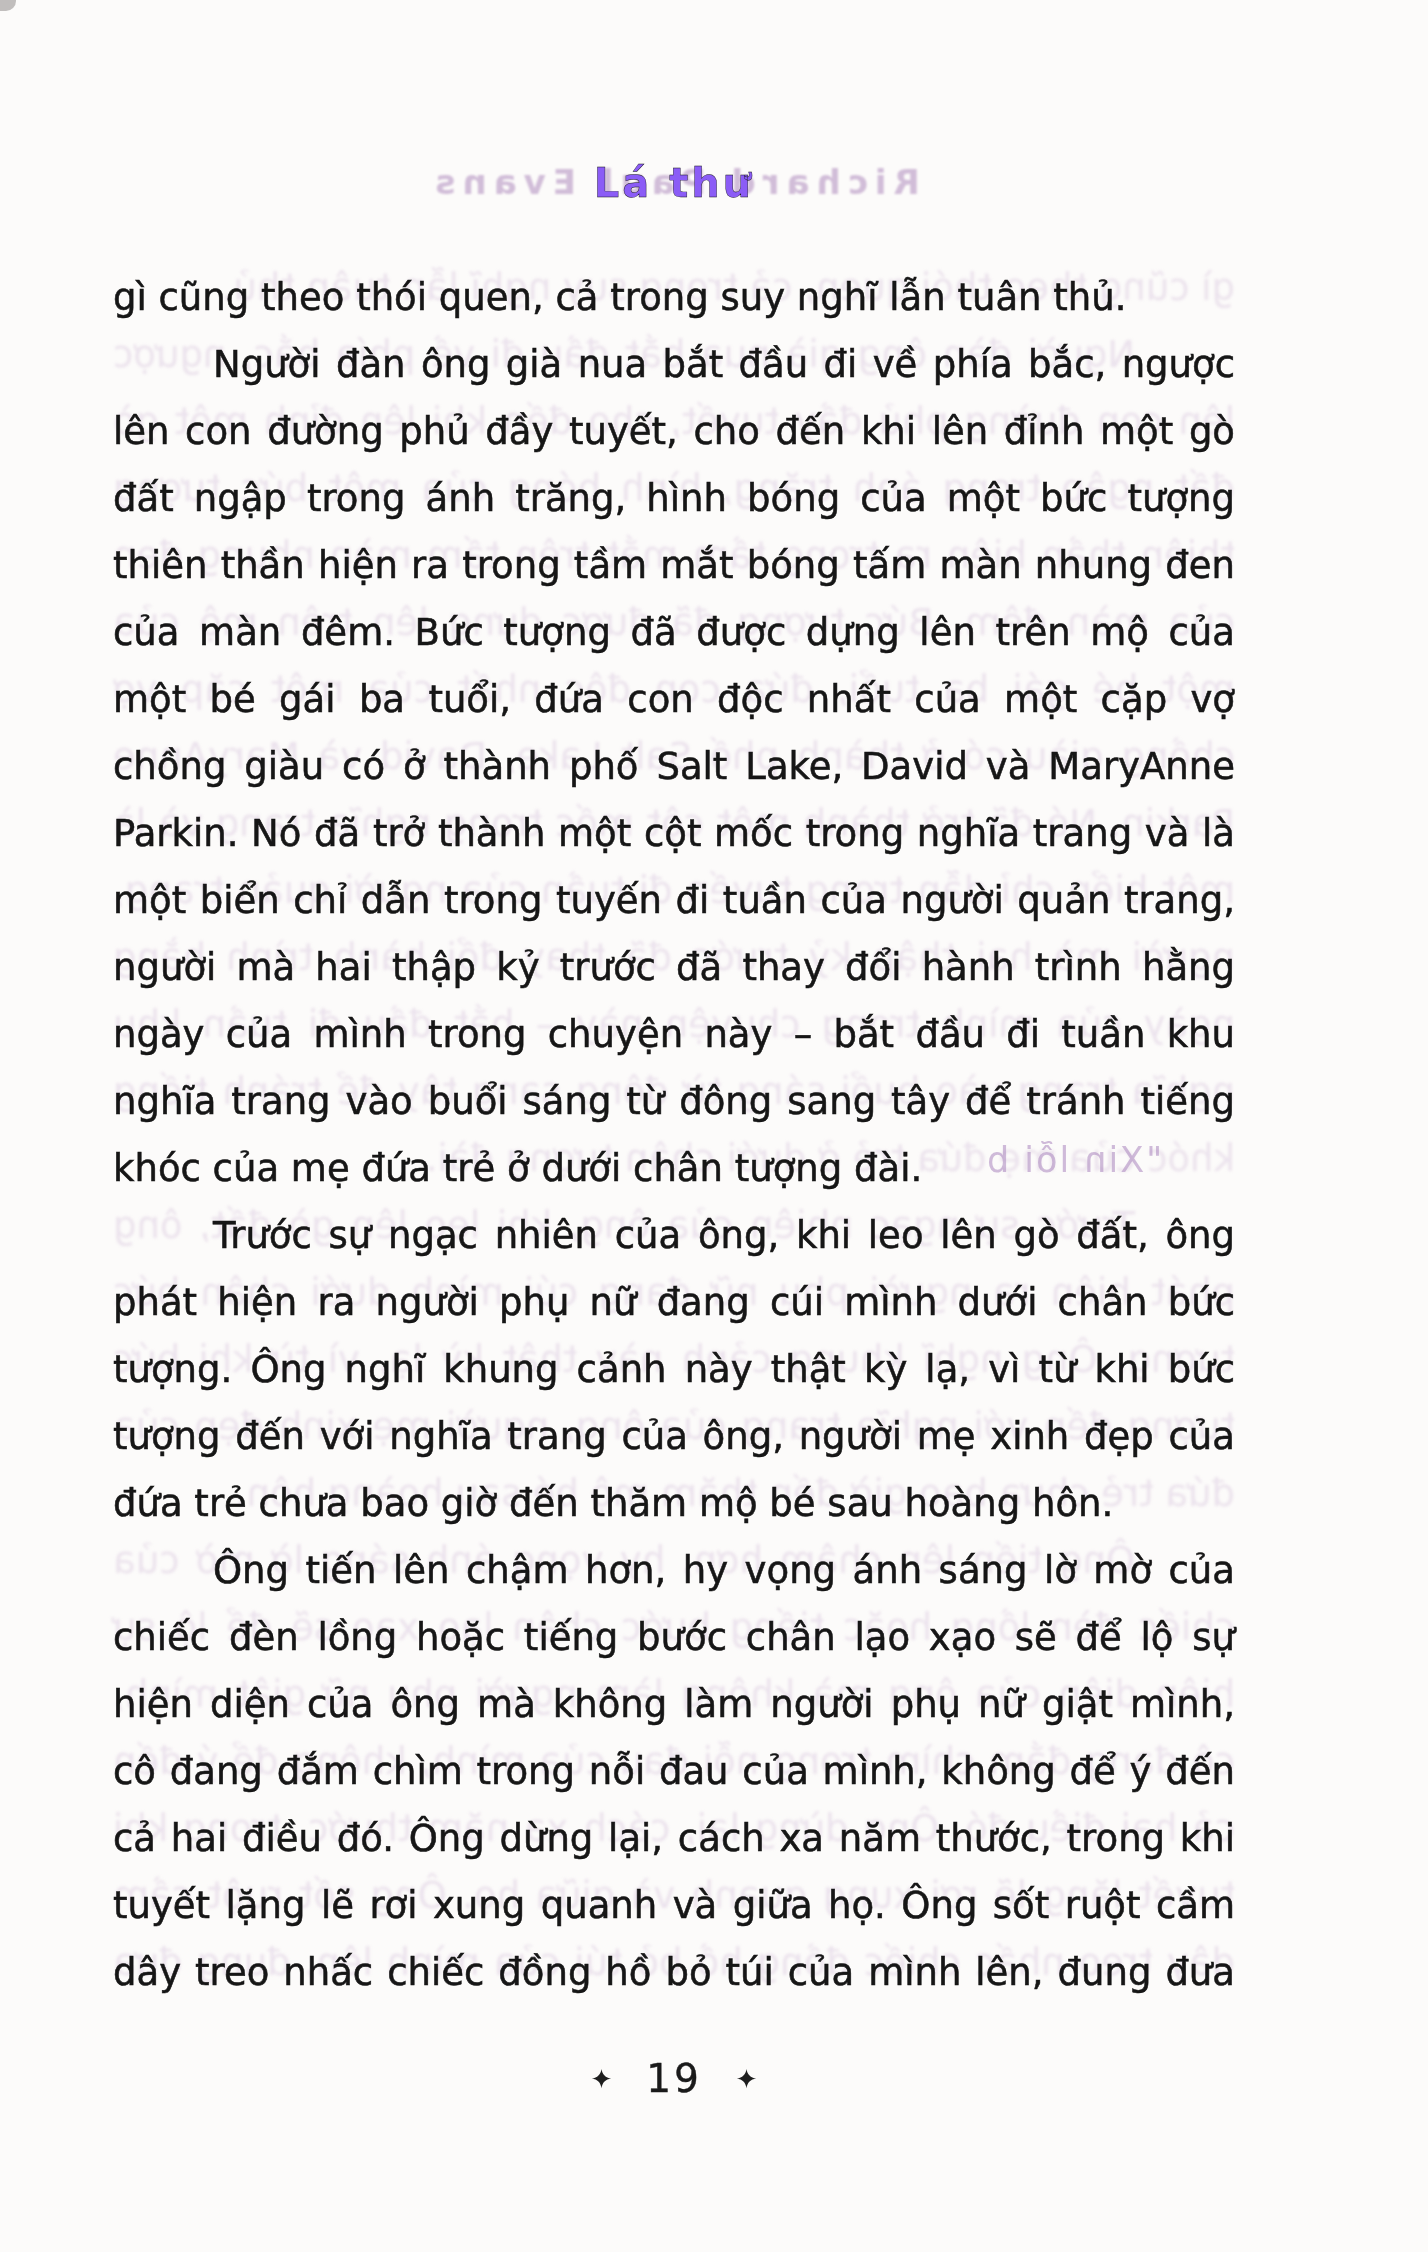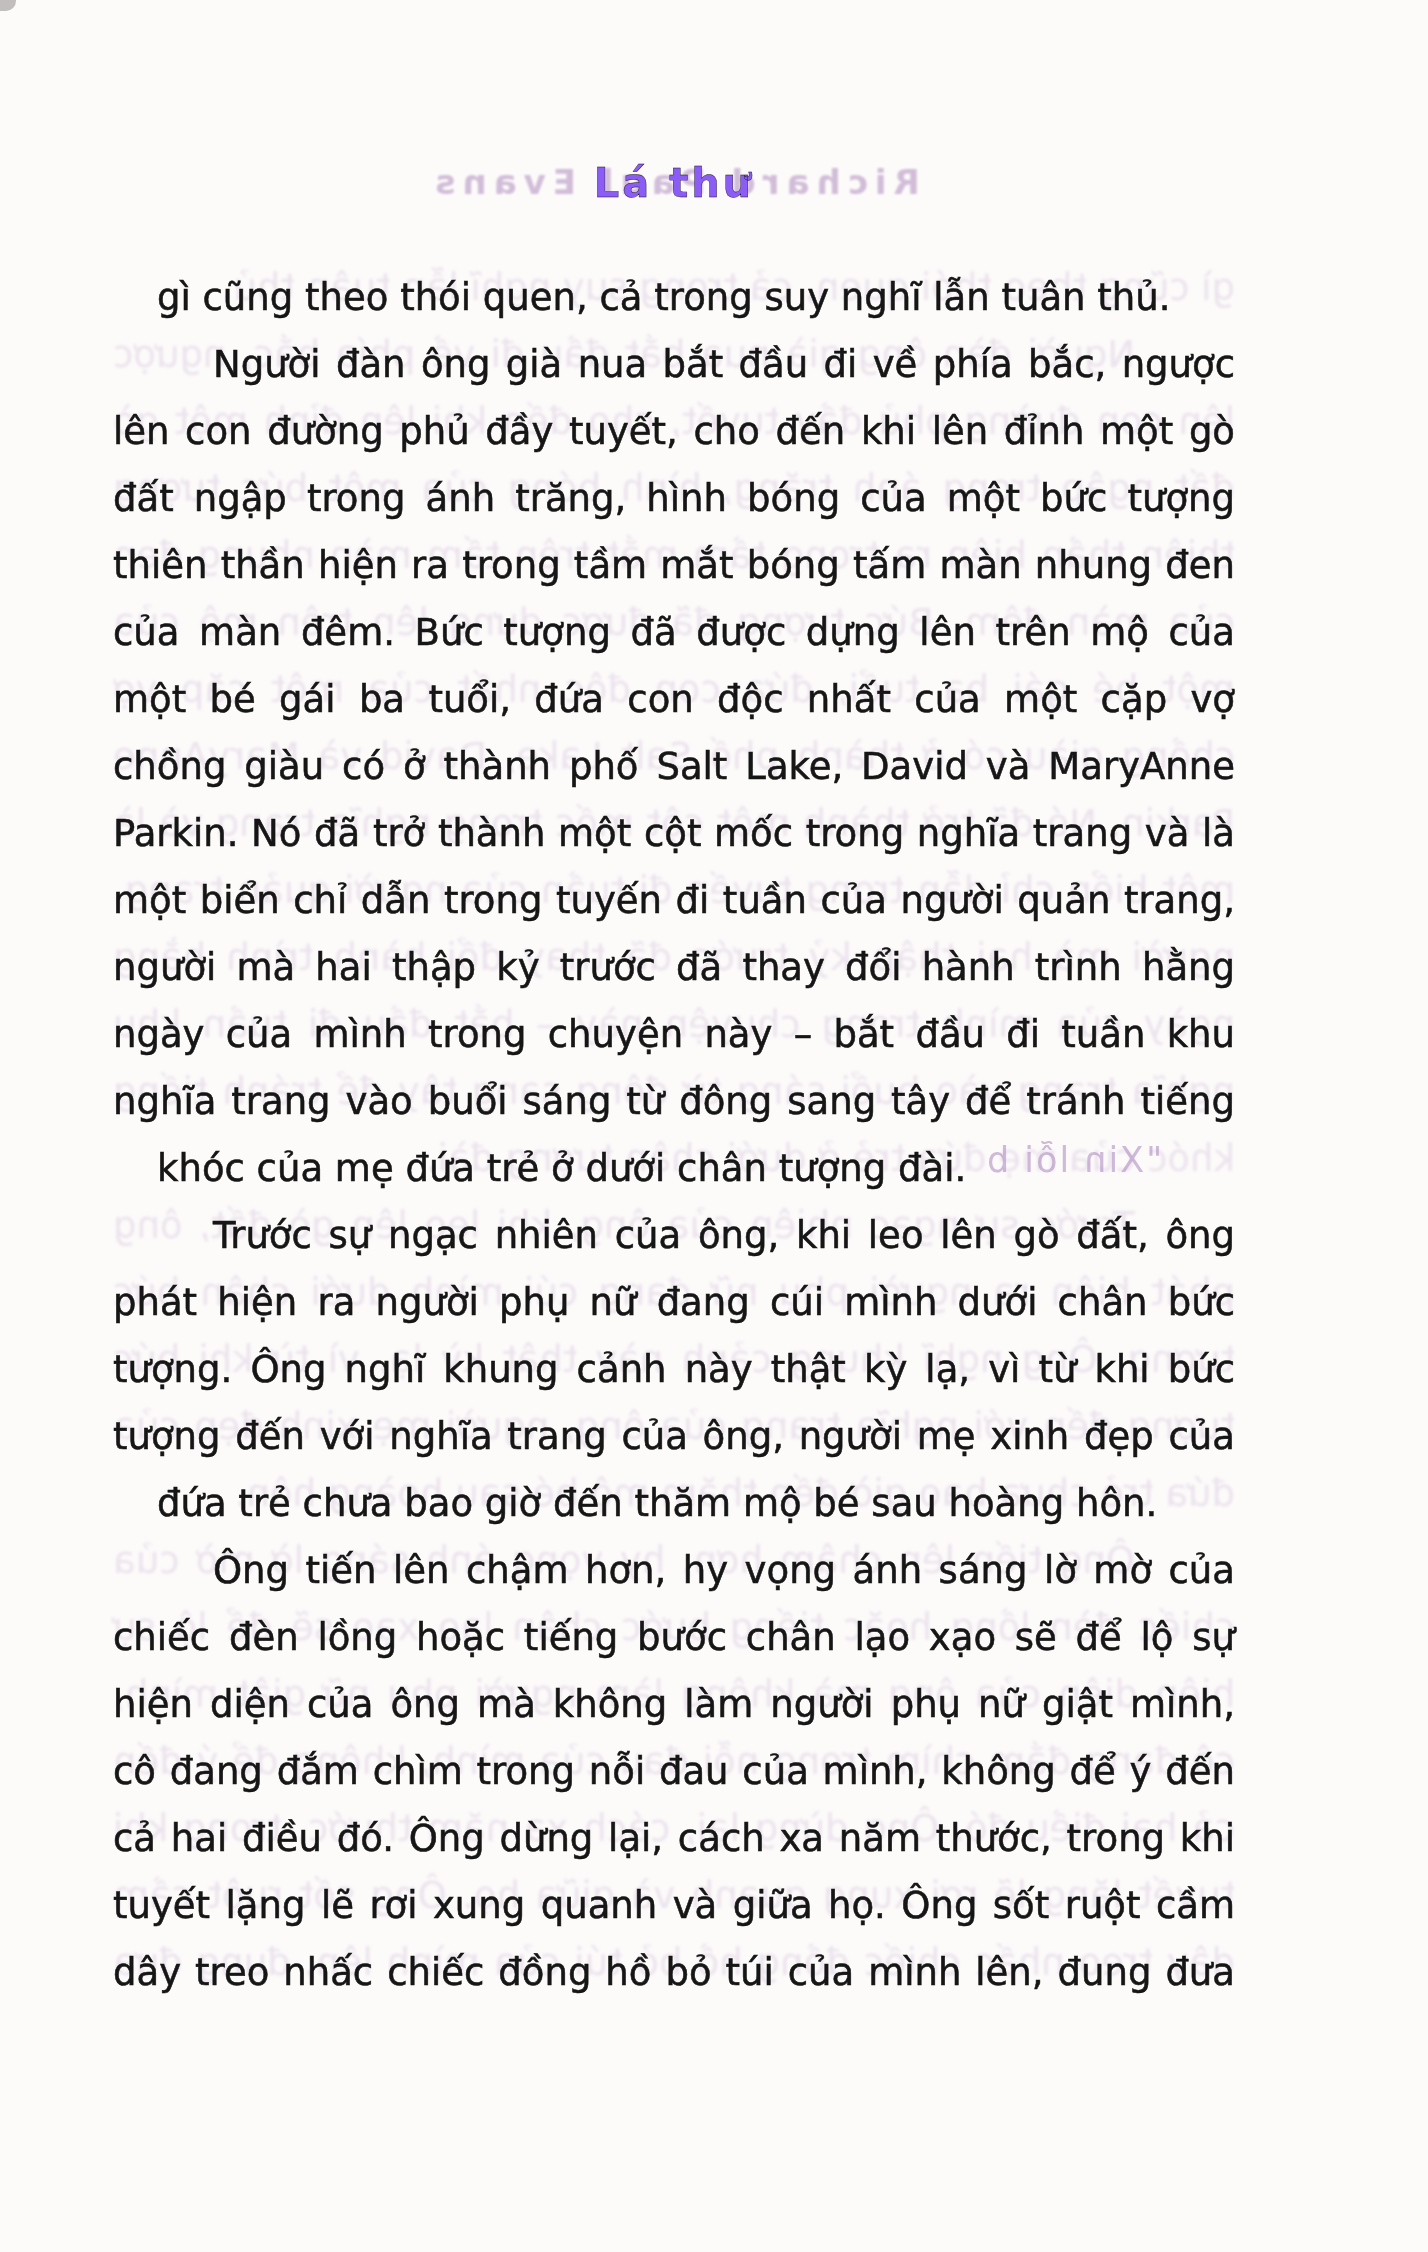--- a/index.html
+++ b/index.html
@@ -55,21 +55,21 @@
   .body-text {
     position: absolute;
     top: 264px; left: 113px;
     width: 1122px;
     font-size: 37px;
     line-height: 67px;
     -webkit-text-stroke: .55px #161616;
     z-index: 2;
   }
   .body-text .line { text-align: justify; text-align-last: justify; }
-  .body-text .line.end { text-align-last: left; margin-left: 44px; }
+  .body-text .line.end { text-align-last: left; }
   .body-text .line.indent { text-indent: 100px; }
   
   .bleed-layer {
     position: absolute;
     top: 254px; left: 113px;
     width: 1122px;
     font-size: 37px;
     line-height: 67px;
     color: rgba(176, 140, 192, .22);
     transform: scaleX(-1);
@@ -176,14 +176,23 @@
       <div class="line end">đứa trẻ chưa bao giờ đến thăm mộ bé sau hoàng hôn.</div>
       <div class="line indent">Ông tiến lên chậm hơn, hy vọng ánh sáng lờ mờ của</div>
       <div class="line">chiếc đèn lồng hoặc tiếng bước chân lạo xạo sẽ để lộ sự</div>
       <div class="line">hiện diện của ông mà không làm người phụ nữ giật mình,</div>
       <div class="line">cô đang đắm chìm trong nỗi đau của mình, không để ý đến</div>
       <div class="line">cả hai điều đó. Ông dừng lại, cách xa năm thước, trong khi</div>
       <div class="line">tuyết lặng lẽ rơi xung quanh và giữa họ. Ông sốt ruột cầm</div>
       <div class="line">dây treo nhấc chiếc đồng hồ bỏ túi của mình lên, đung đưa</div>
     </div>
 
+  <div class="footer">
+    <svg class="star-icon" viewBox="0 0 24 24">
+      <path d="M12 1 C12.9 7.3 16.7 11.1 23 12 C16.7 12.9 12.9 16.7 12 23 C11.1 16.7 7.3 12.9 1 12 C7.3 11.1 11.1 7.3 12 1 Z"></path>
+    </svg>
+    <span class="pagenum">19</span>
+    <svg class="star-icon" viewBox="0 0 24 24">
+      <path d="M12 1 C12.9 7.3 16.7 11.1 23 12 C16.7 12.9 12.9 16.7 12 23 C11.1 16.7 7.3 12.9 1 12 C7.3 11.1 11.1 7.3 12 1 Z"></path>
+    </svg>
+  </div>
 
 </div>
 
 </body></html>

